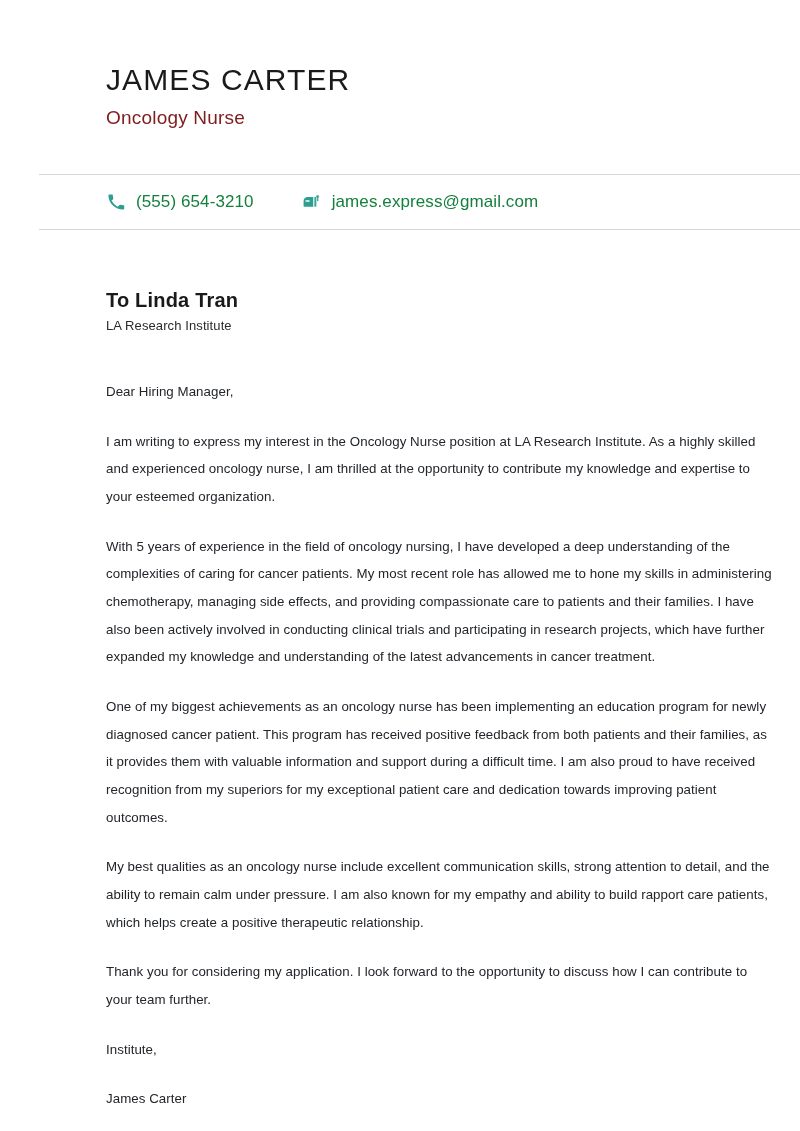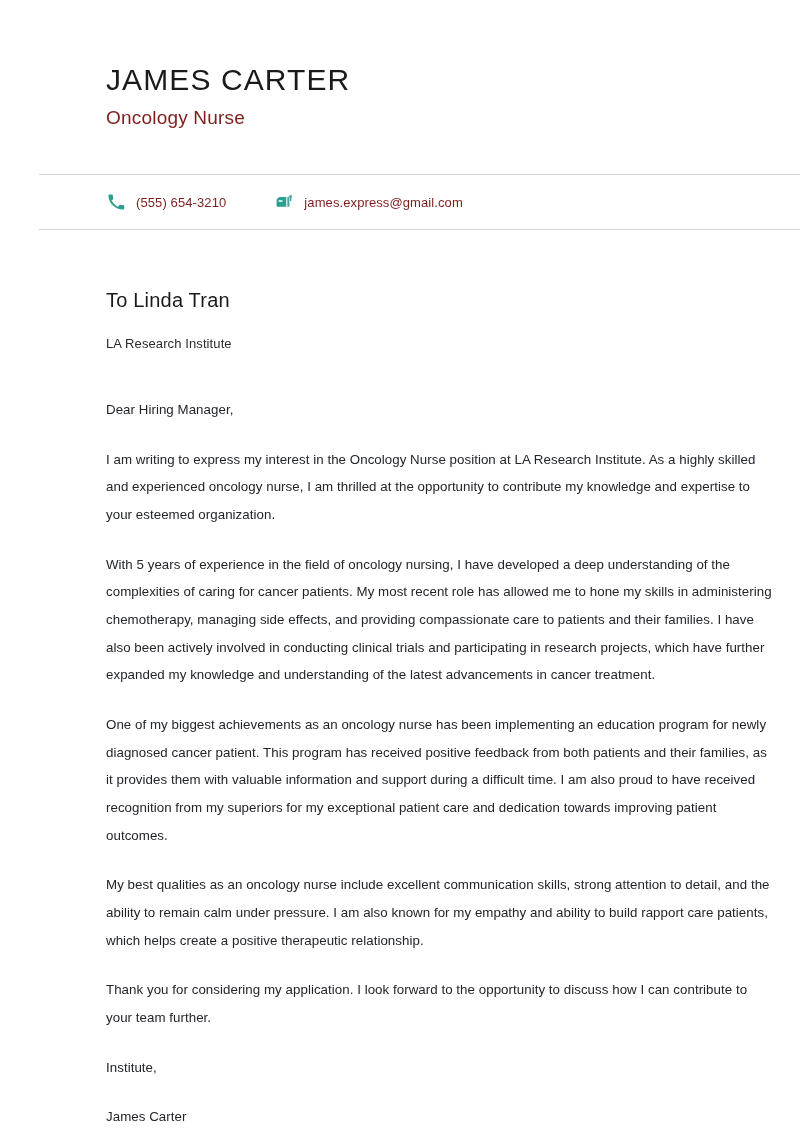--- a/index.html
+++ b/index.html
@@ -71,47 +71,47 @@
     display: inline-flex;
     align-items: center;
     justify-content: center;
     width: 20px;
     height: 20px;
     margin-right: 10px;
     flex: 0 0 auto;
   }
   .contact-icon svg { display: block; }
   .contact-text {
-    font-size: 13px;
-    color: #7f1d1d;
+    font-size: 17px;
+    color: #15803d;
     letter-spacing: 0.1px;
     white-space: nowrap;
   }
 
   
   .letter {
     padding: 0 65px 0 67px;
   }
   .recipient-block {
     margin-top: 58px;
   }
   .recipient-name {
     font-size: 20px;
-    font-weight: 400;
+    font-weight: 700;
     color: #1a1a1a;
     letter-spacing: 0.2px;
     margin: 0;
     line-height: 1.25;
   }
   .recipient-org {
     font-size: 13px;
     font-weight: 400;
     color: #2b2b2b;
     letter-spacing: 0.1px;
-    margin: 23px 0 0 0;
+    margin: 5px 0 0 0;
     line-height: 1.3;
   }
 
   .letter-body {
     margin-top: 43px;
     max-width: 670px;
   }
   .letter-body p {
     font-size: 13.3px;
     line-height: 2.08;

